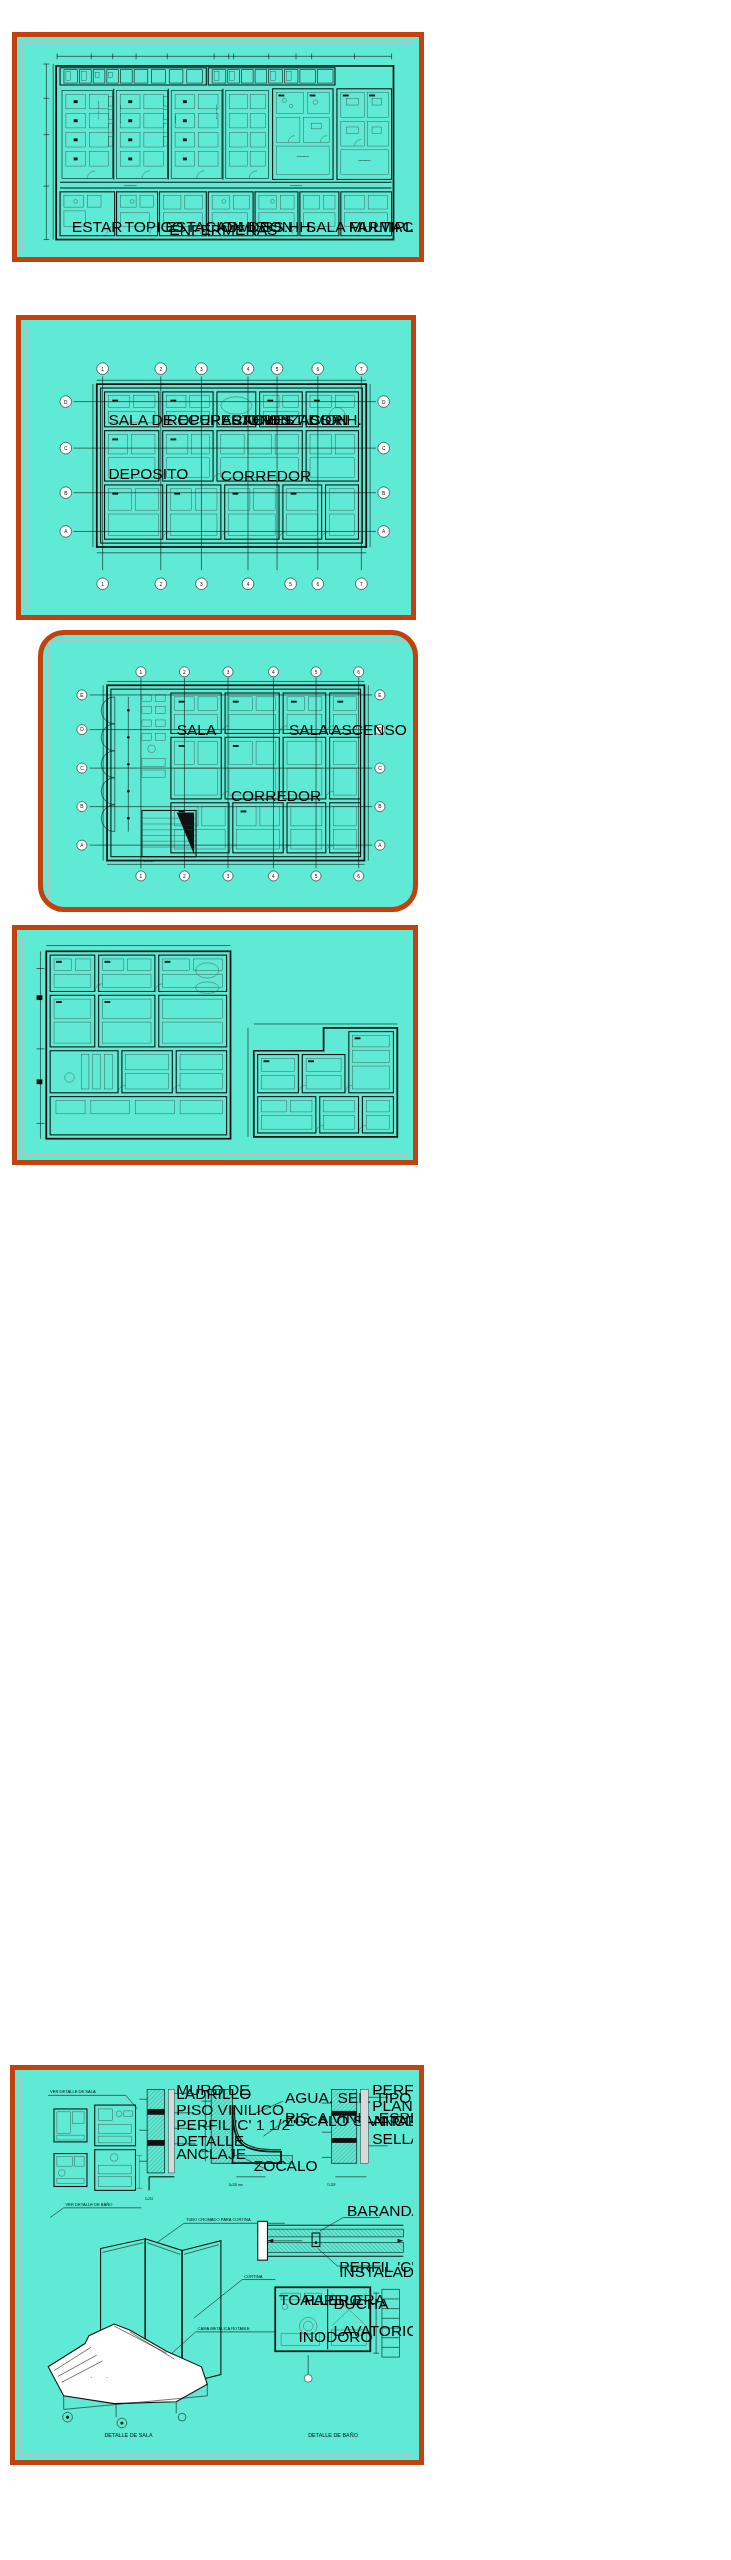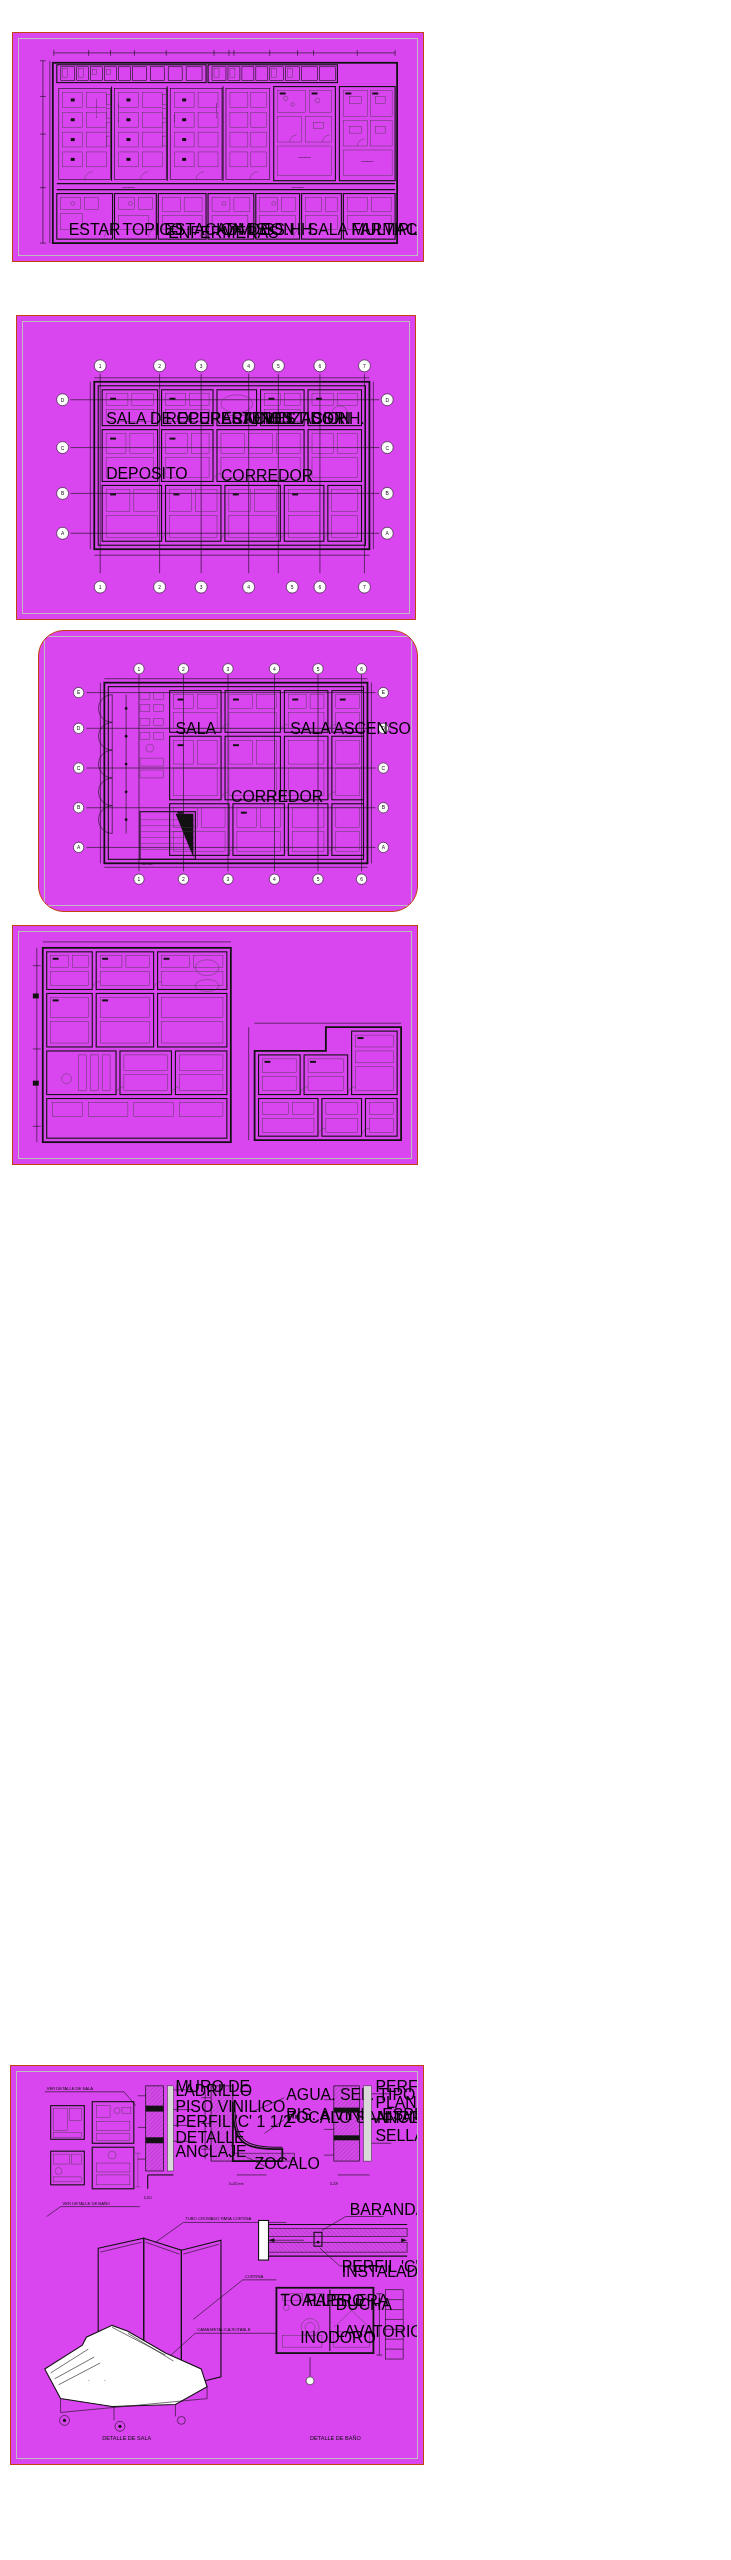--- a/index.html
+++ b/index.html
@@ -12,22 +12,22 @@
   #page {
     position: relative;
     width: 731px;
     height: 2560px;
     background: #ffffff;
     overflow: hidden;
   }
 
   .panel {
     position: absolute;
-    background: #d946ef;
-    border: 1px solid #c2410c;
+    background: #5eead4;
+    border: 5px solid #c2410c;
     overflow: hidden;
   }
   .panel-inner {
     position: absolute;
     inset: 5px;
     border: 1px solid #bdbdbd;
     overflow: hidden;
   }
   .sheet-svg { display:block; width:100%; height:100%; }
 

